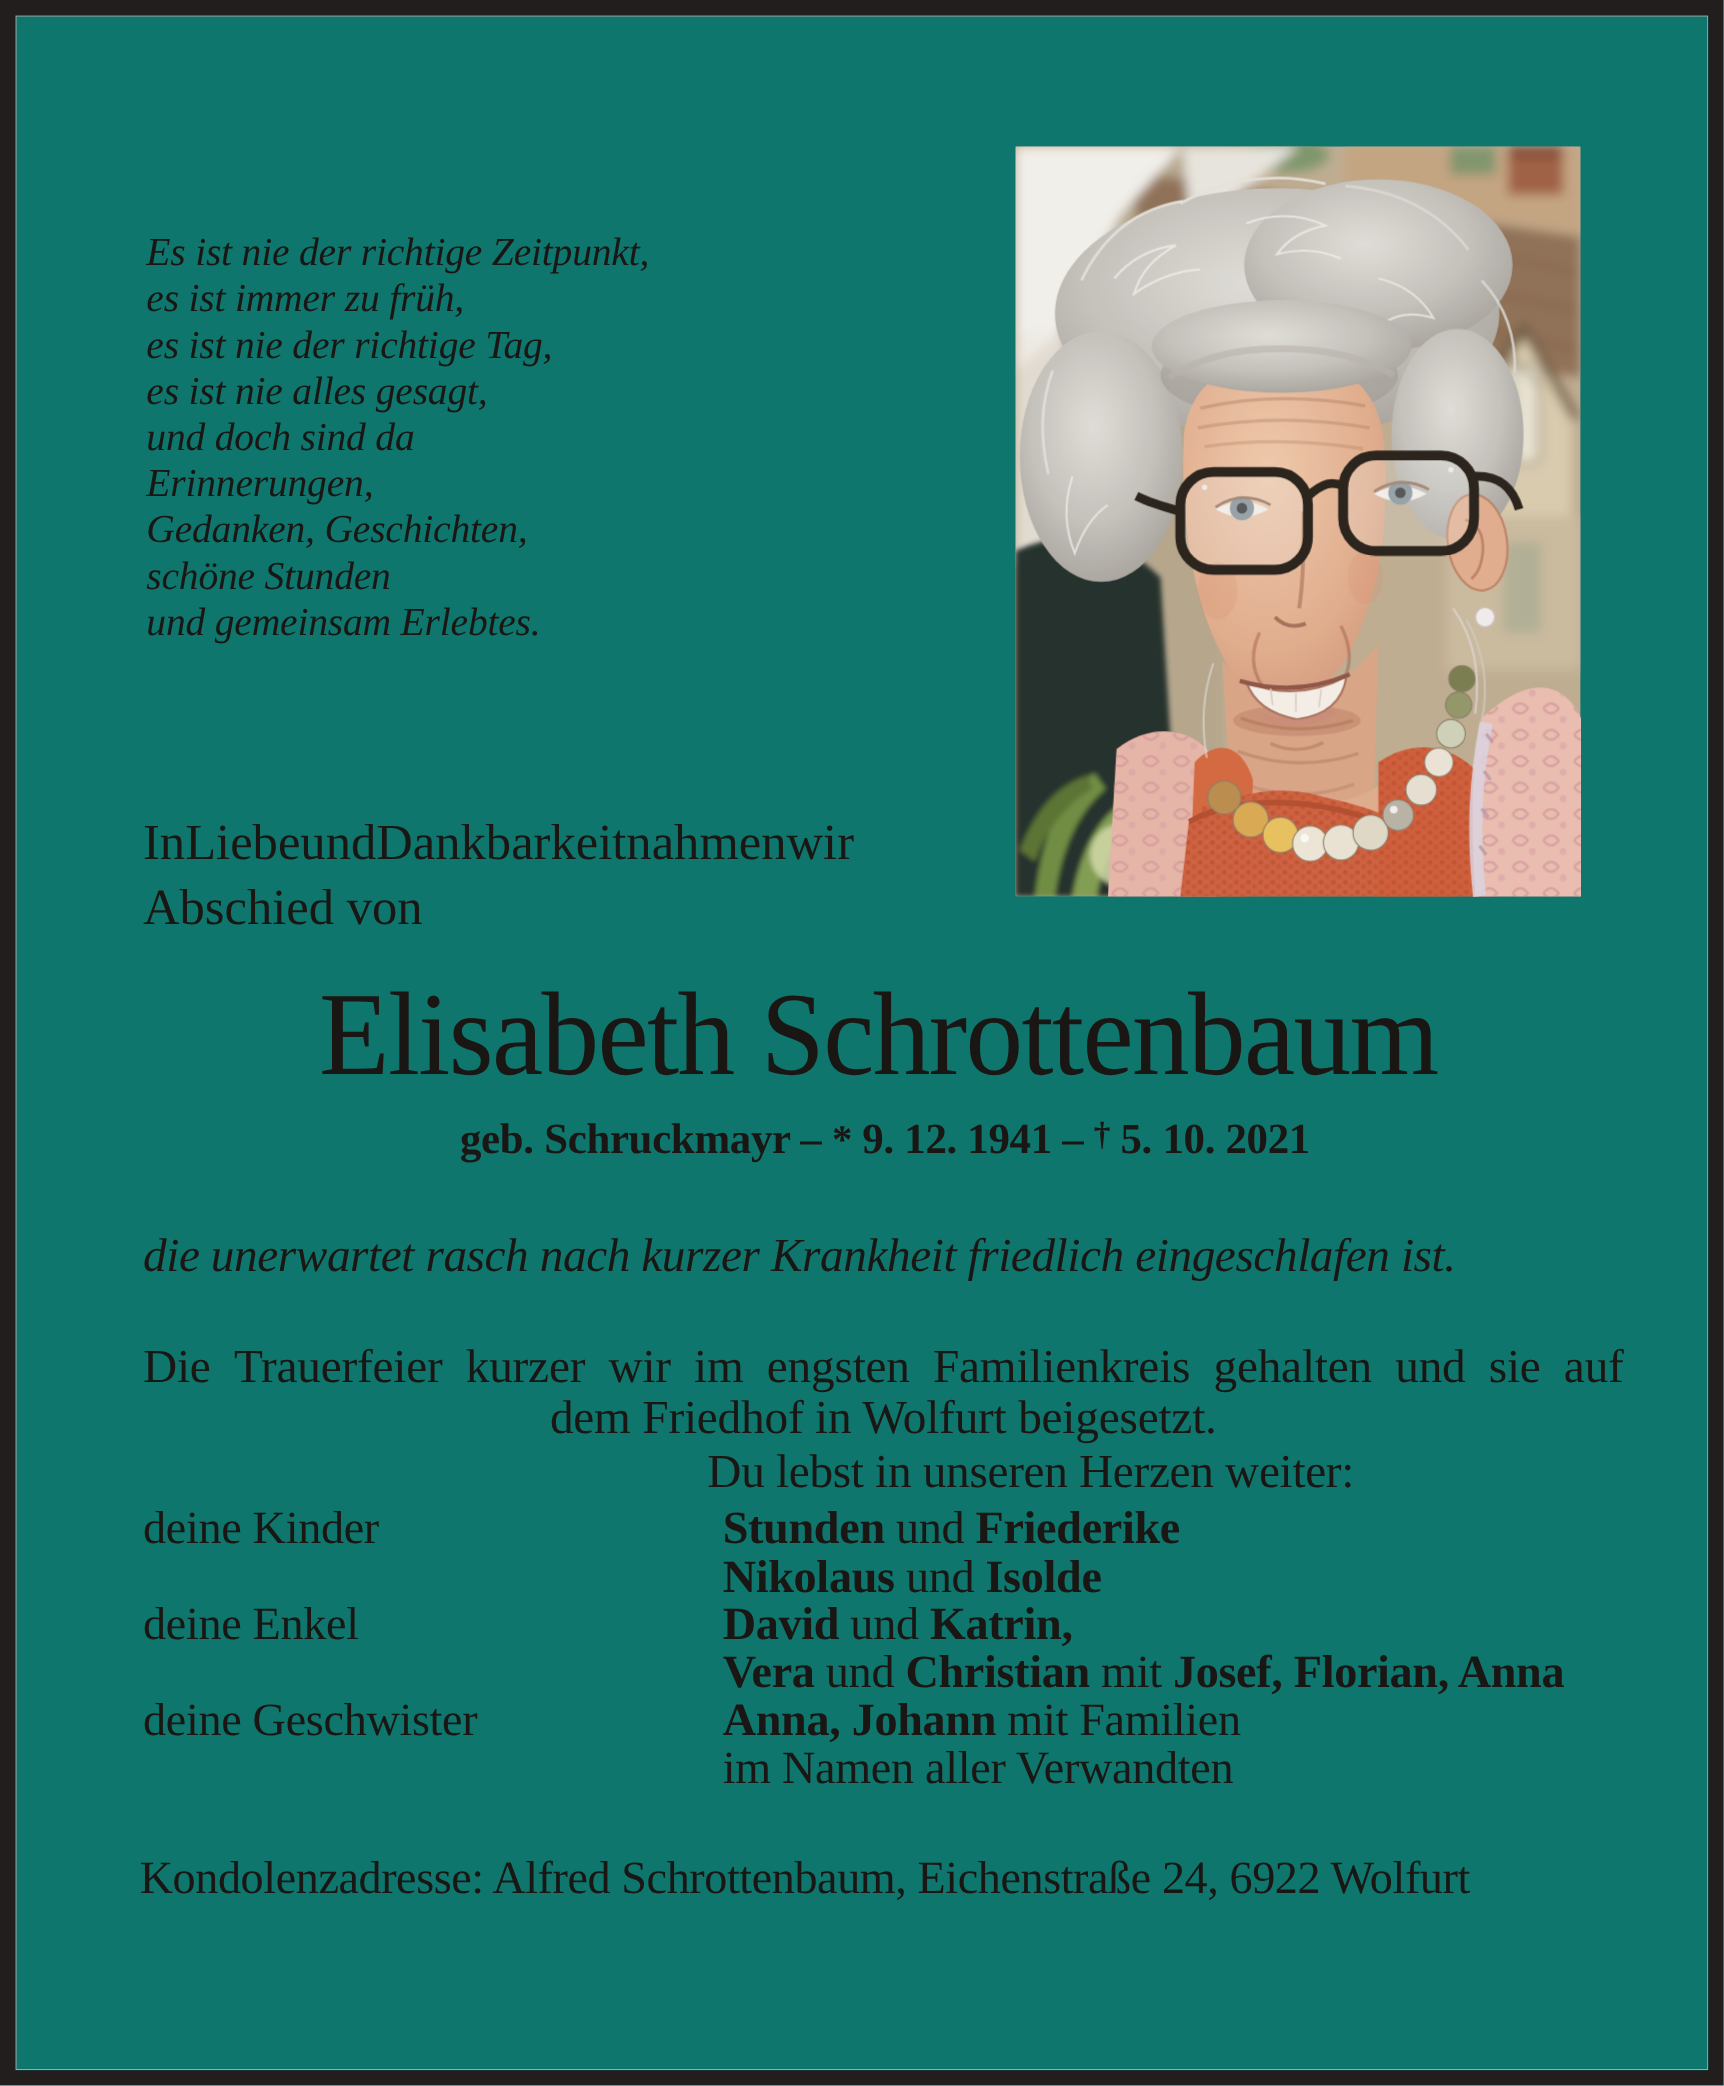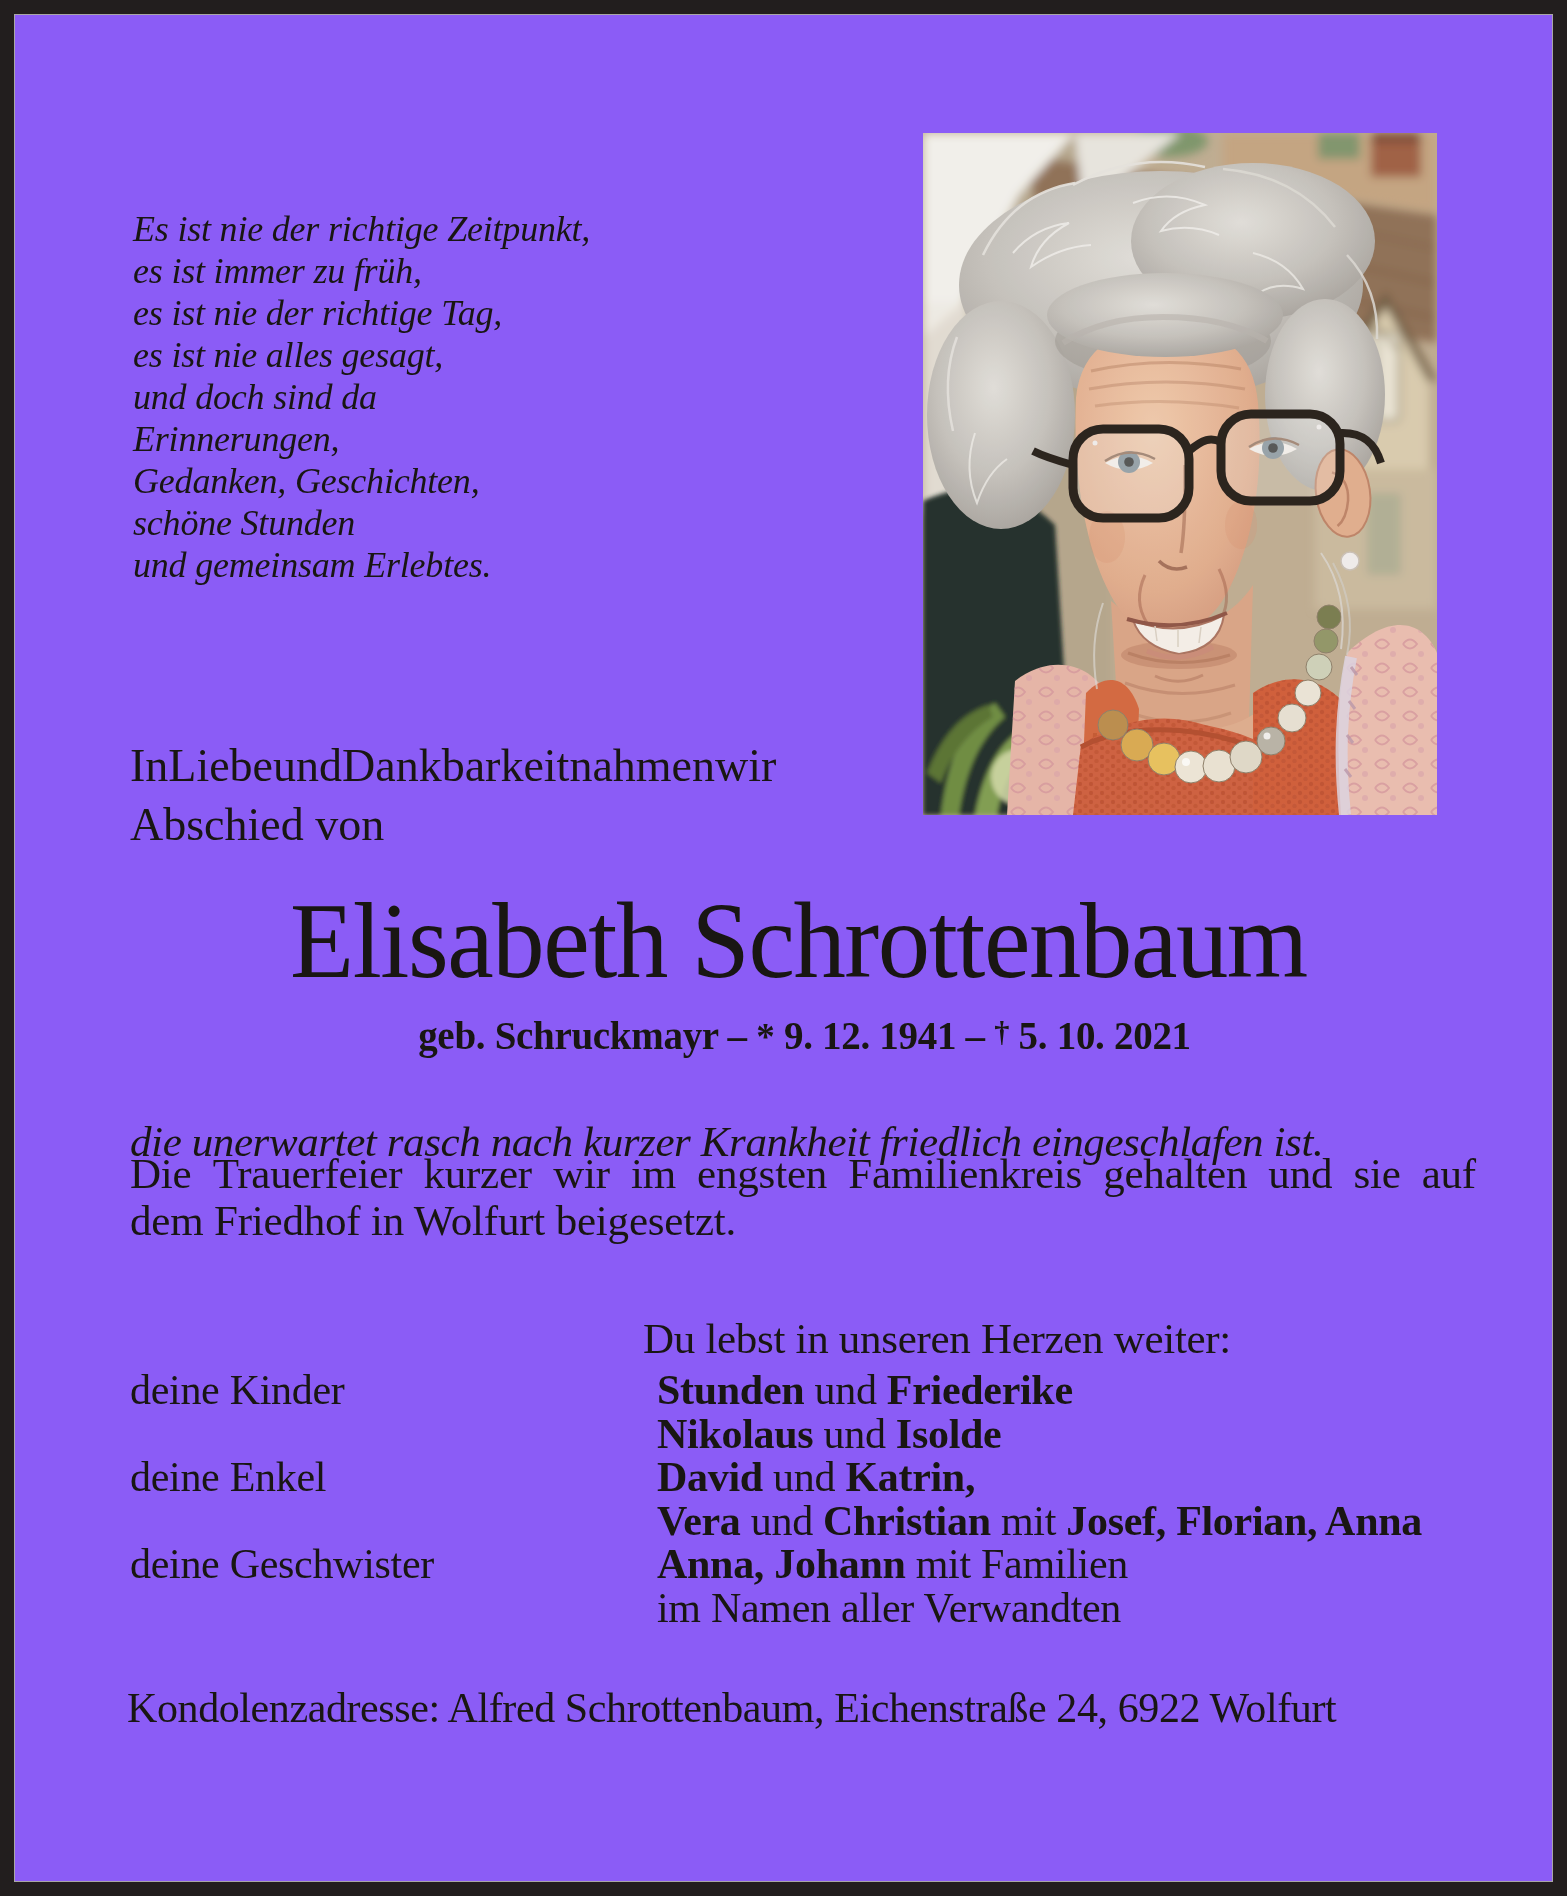--- a/index.html
+++ b/index.html
@@ -1,20 +1,20 @@
 <!DOCTYPE html>
 <html><head>
 <meta charset="utf-8">
 <style>
   html,body{margin:0;padding:0;background:#ffffff;}
   .page{
     position:relative;
     width:1567px;height:1896px;
     box-sizing:border-box;
-    background:#8b5cf6;
+    background:#0f766e;
     border:14px solid #221e1e;
     box-shadow:inset 0 0 0 1px #a9a6a6;
     font-family:"Liberation Serif", serif;
     color:#191613;
     overflow:hidden;
   }
   
   .poem{position:absolute;left:119px;top:194px;font-style:italic;font-size:36px;line-height:42px;letter-spacing:-.2px;}
   
   .intro{position:absolute;left:116px;top:722px;width:632px;font-size:46px;line-height:59px;}
@@ -23,21 +23,21 @@
   .name{
     position:absolute;left:102px;top:872px;width:1365px;
     text-align:center;font-size:108px;line-height:110px;letter-spacing:-1.5px;
     white-space:nowrap;transform:scaleX(.97);transform-origin:center;
   }
   .subname{position:absolute;left:108px;top:999px;width:1365px;text-align:center;font-weight:bold;font-size:39px;letter-spacing:-.3px;}
   .subname .star{font-size:.95em;}
   .subname .dag{font-size:.78em;vertical-align:.22em;}
   
   .p1{position:absolute;left:116px;top:1103px;font-size:43px;letter-spacing:-.4px;white-space:nowrap;font-style:italic;}
-  .p2{position:absolute;left:116px;top:1136px;width:1346px;font-size:43px;line-height:47px;letter-spacing:-.2px;}
+  .p2{position:absolute;left:116px;top:1205px;width:1346px;font-size:43px;line-height:47px;letter-spacing:-.2px;text-align:center;}
   
   .farewell-heading{position:absolute;left:629px;top:1300px;font-size:43px;letter-spacing:-.3px;}
   .farewell{position:absolute;left:116px;top:1352px;width:1370px;font-size:42px;letter-spacing:-.3px;}
   .frow{display:flex;align-items:baseline;height:43.6px;}
   .flabel{width:513px;flex:none;}
   .fcontent{margin-left:14px;white-space:nowrap;}
   .fcontent b{font-weight:bold;}
   
   .condolence{position:absolute;left:113px;top:1670px;font-size:42px;letter-spacing:-.4px;white-space:nowrap;}
   

